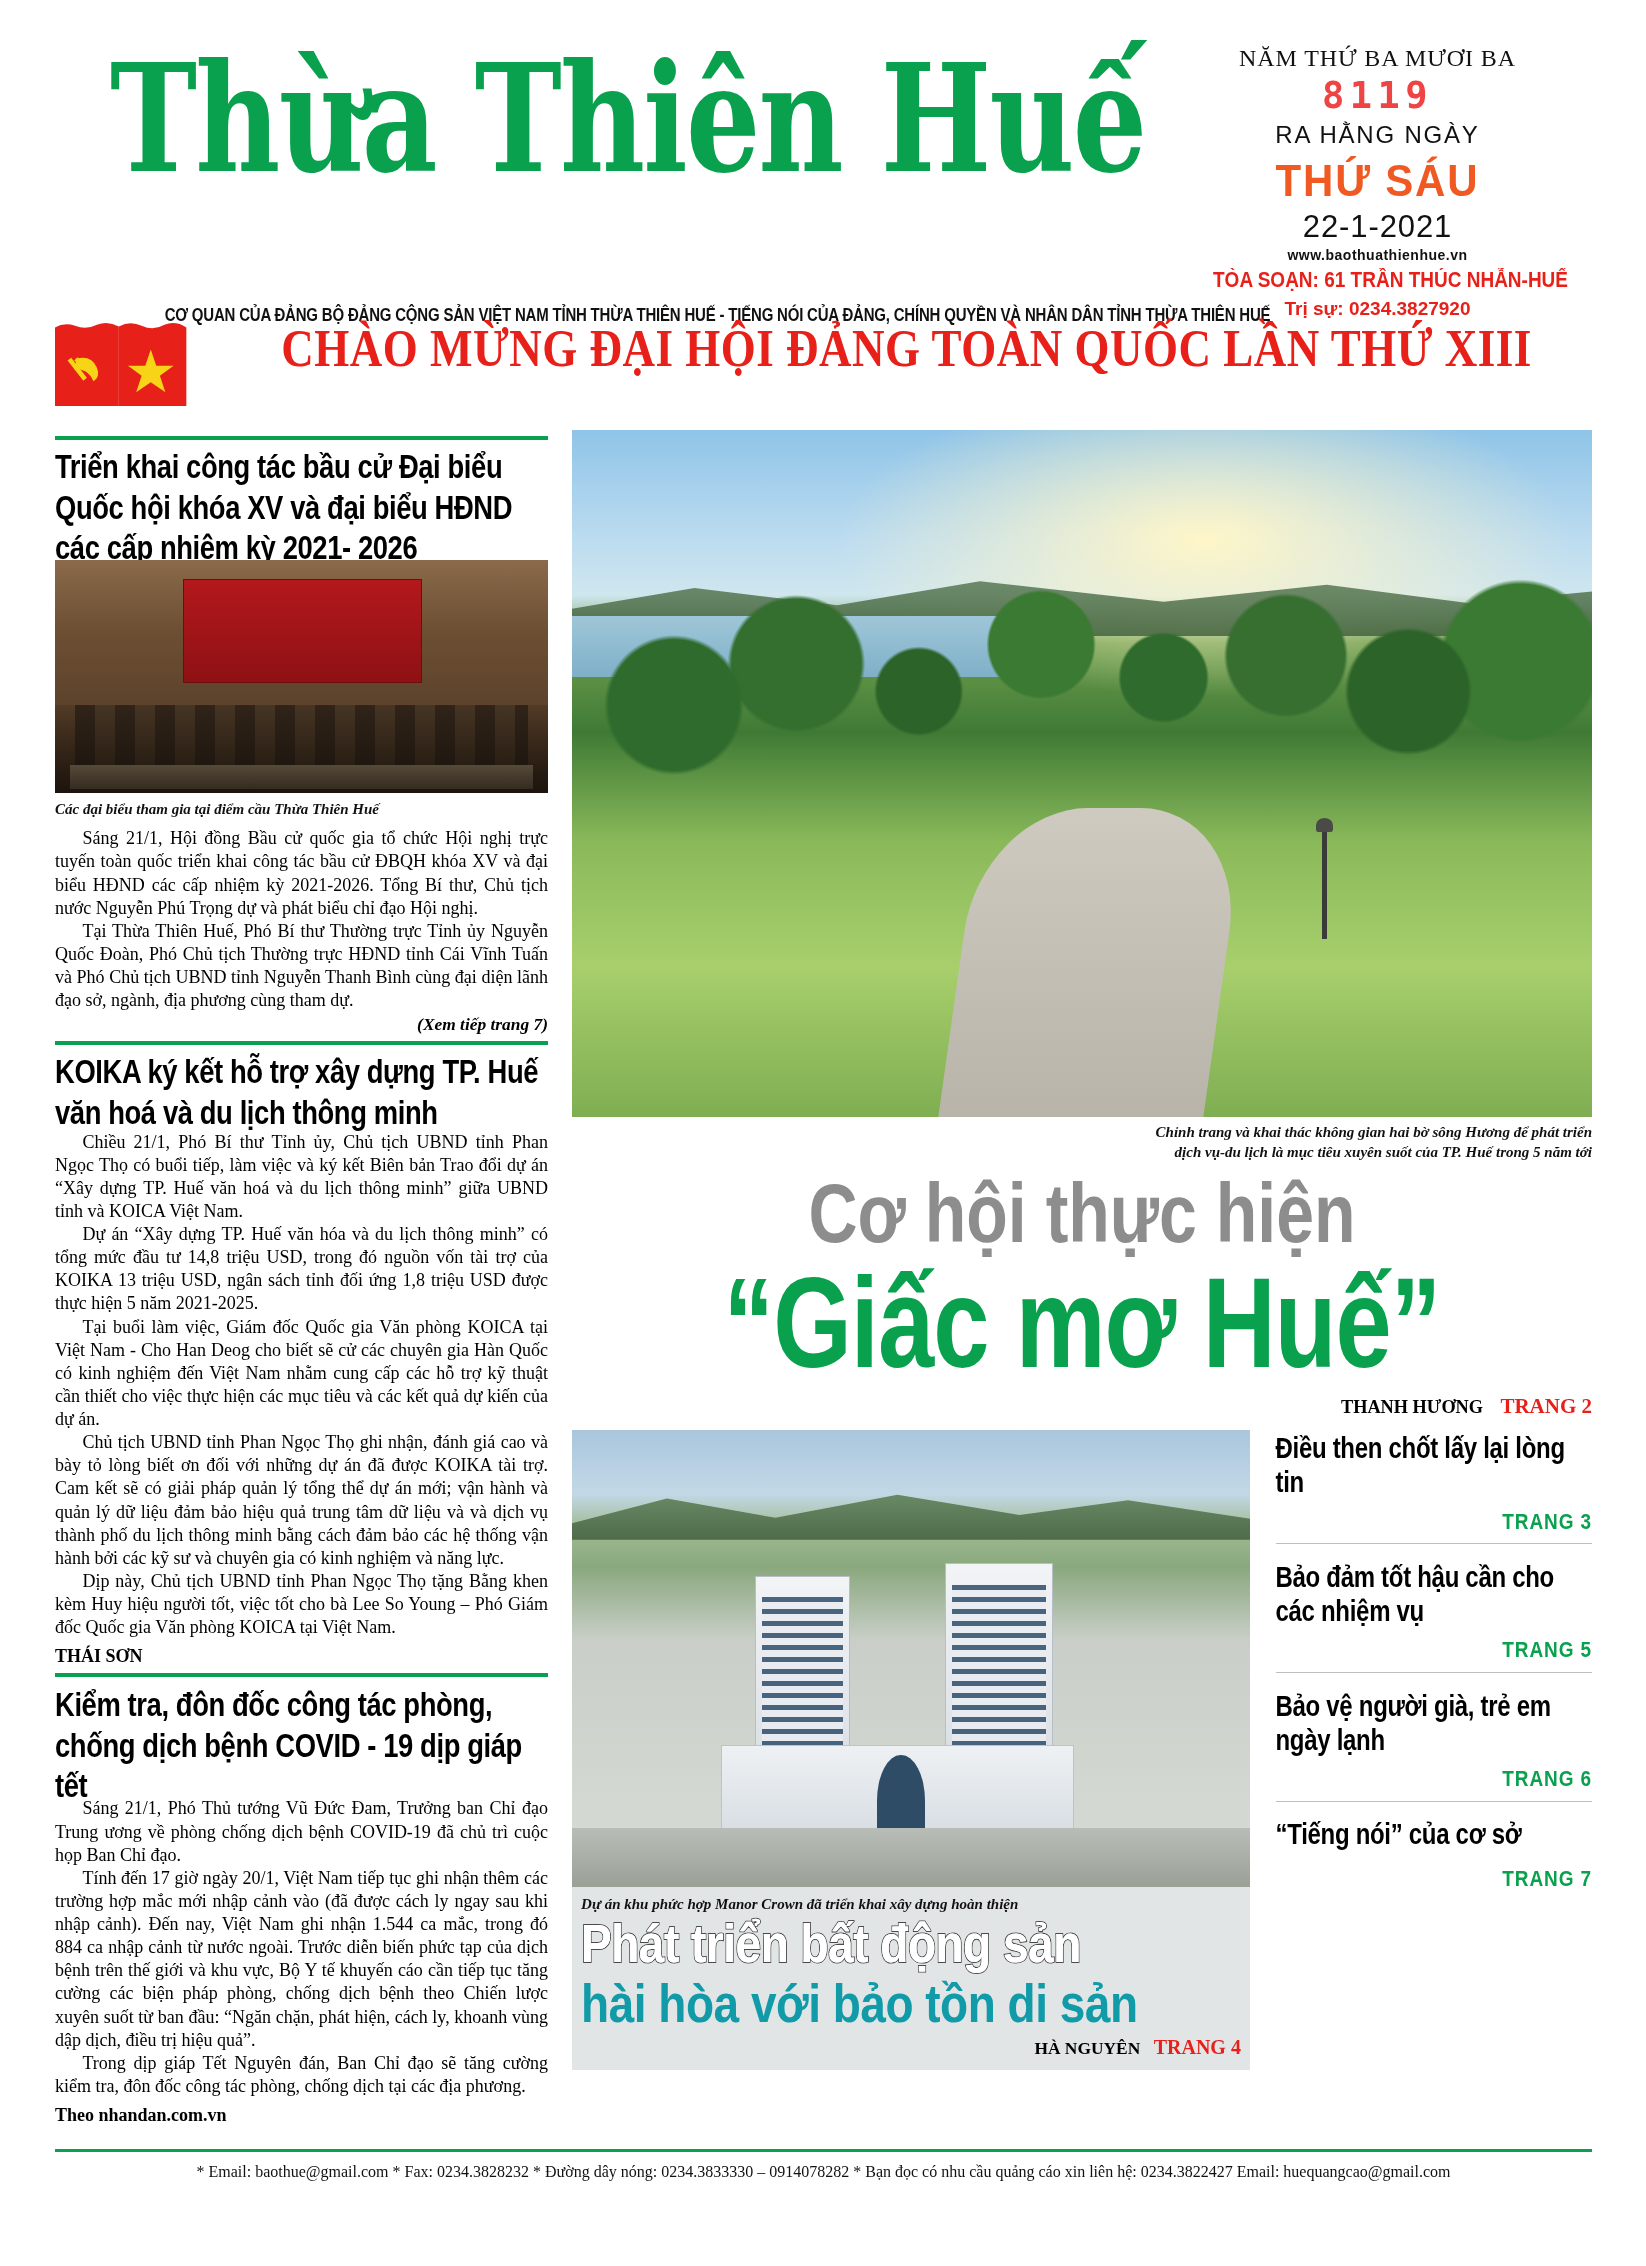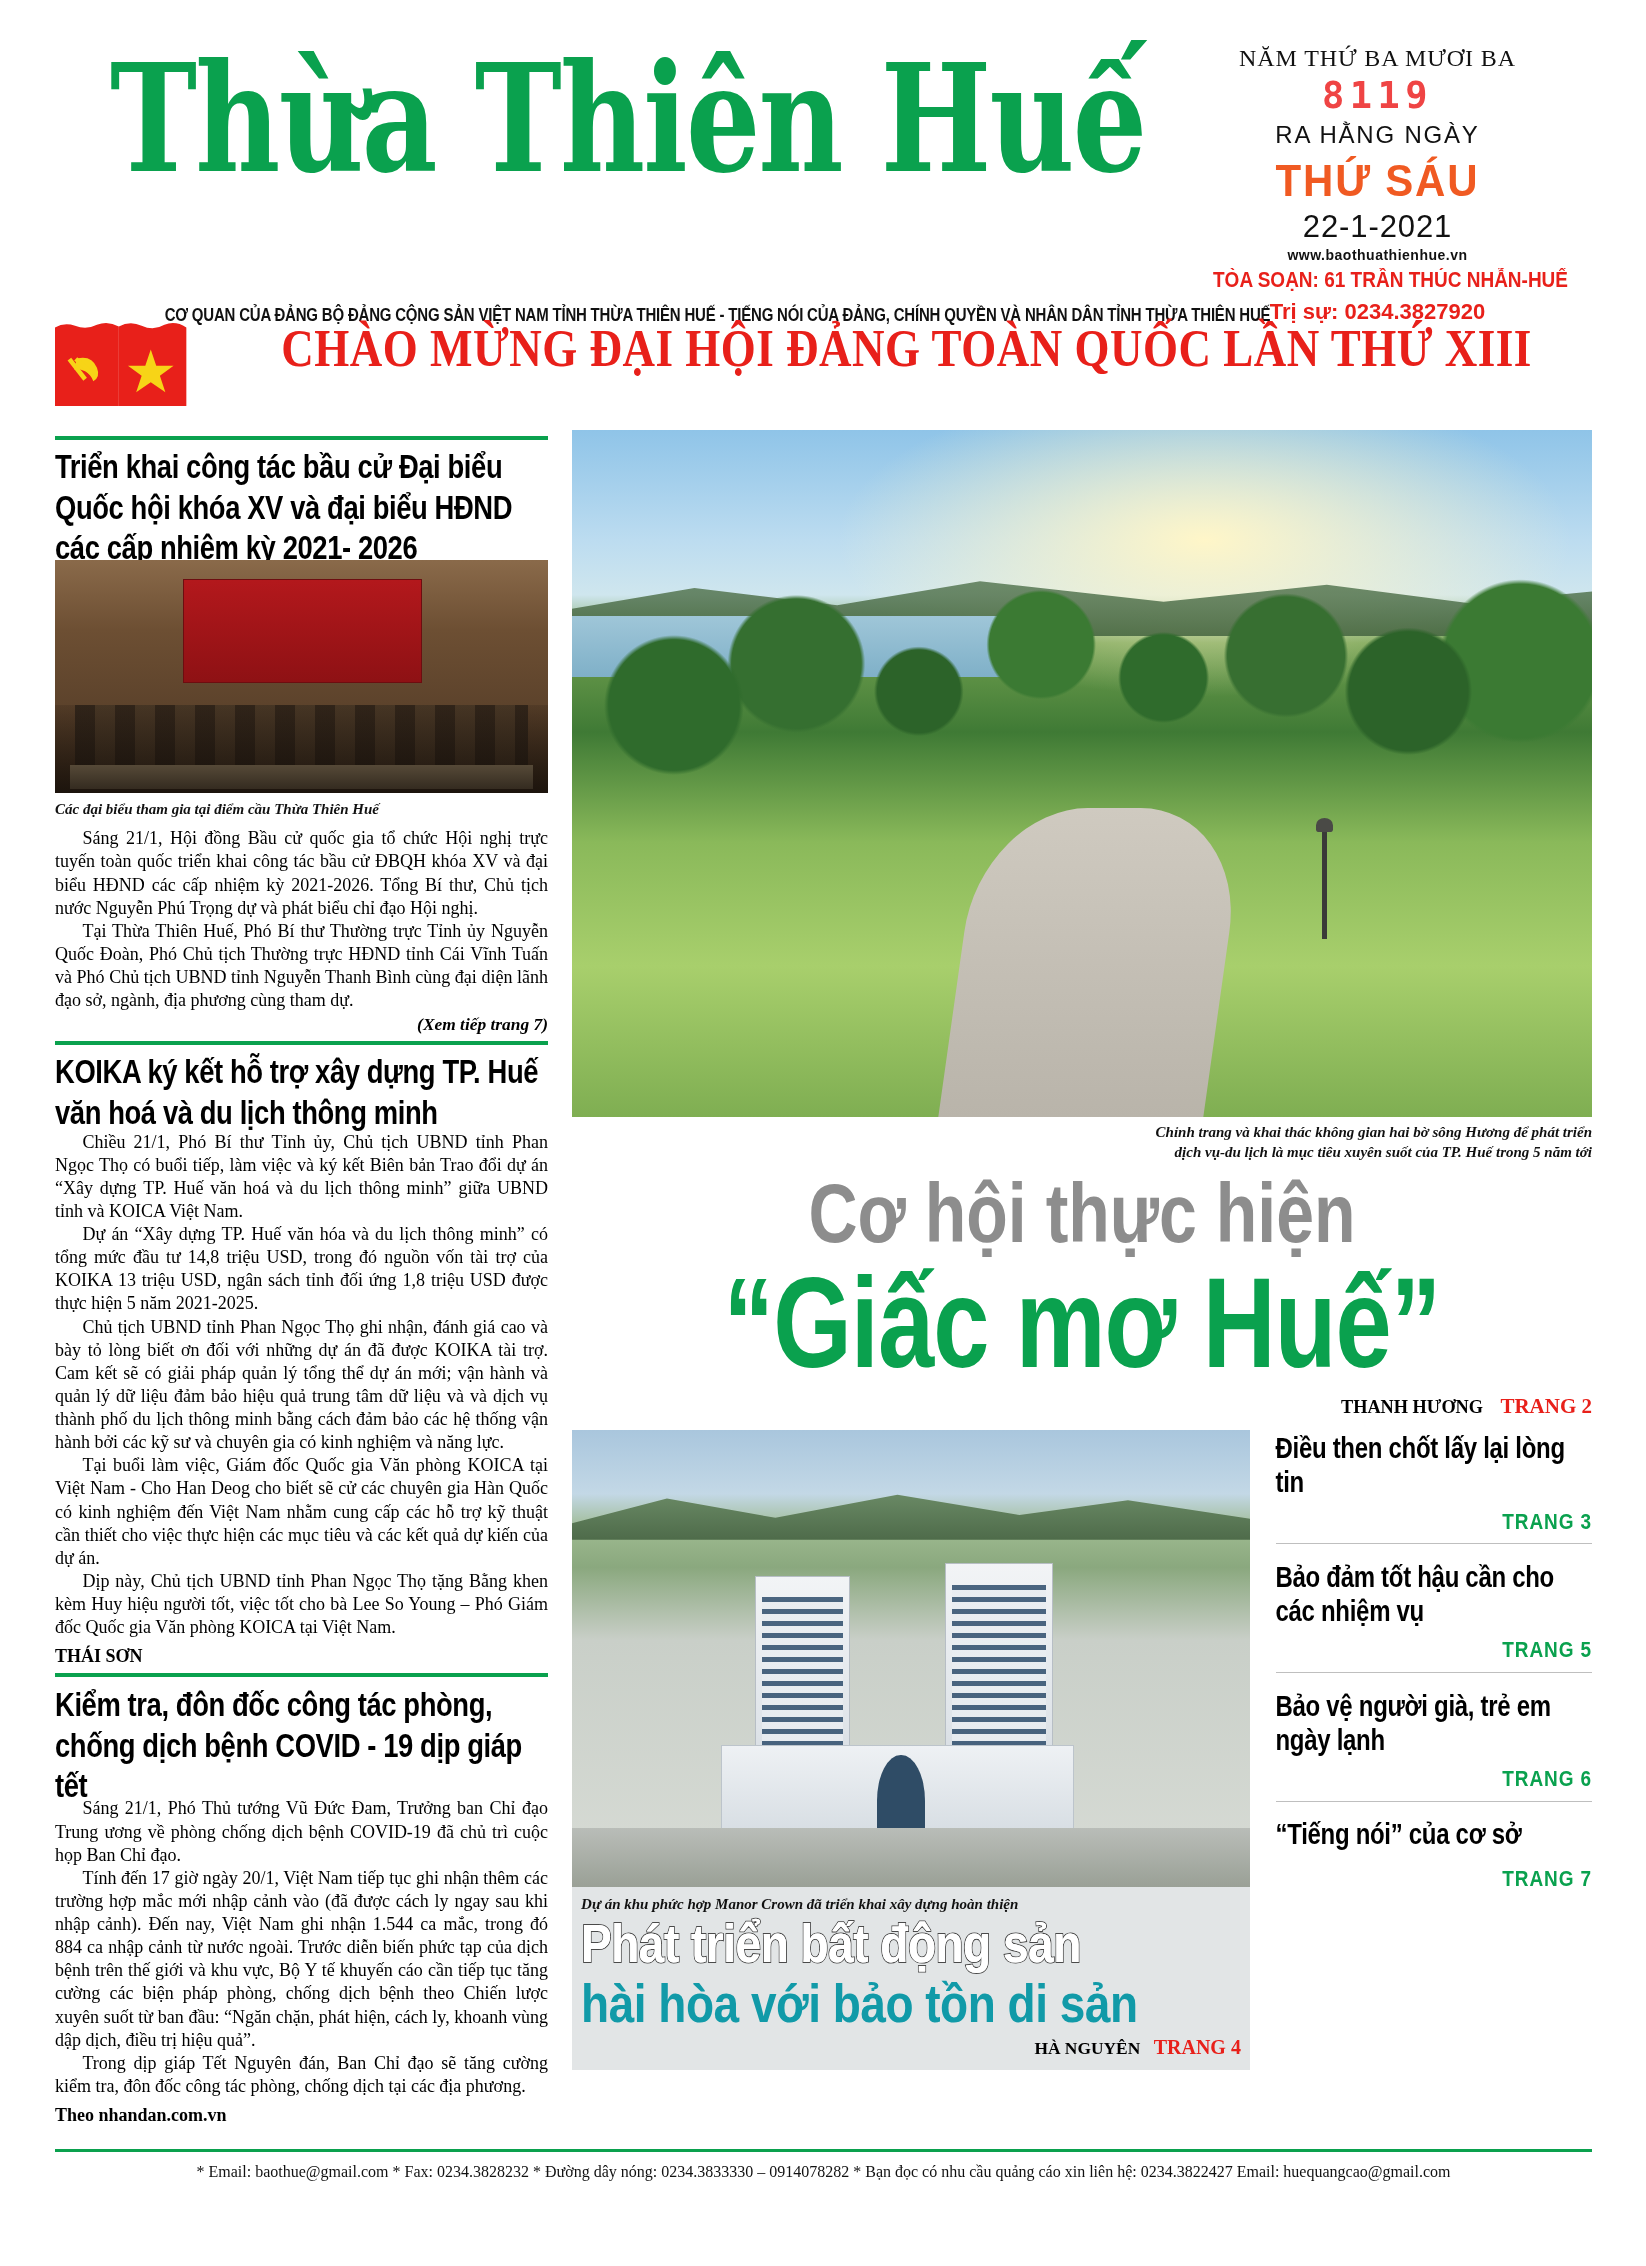--- a/index.html
+++ b/index.html
@@ -58,21 +58,21 @@
     letter-spacing: 0.5px; line-height: 1.5;
   }
   .mi-office {
     font-family: "Liberation Sans", sans-serif;
     font-weight: bold; font-size: 19px; color: #e8201a;
     letter-spacing: 0px; line-height: 1.35; white-space: nowrap;
     transform: scaleY(1.12); transform-origin: center top;
   }
   .mi-phone {
     font-family: "Liberation Sans", sans-serif;
-    font-weight: bold; font-size: 22px; color: #e8201a;
+    font-weight: bold; font-size: 19px; color: #e8201a;
     line-height: 1.5; margin-top: 3.7px;
   }
   .masthead-sub {
     position: absolute; left: 55px; top: 304px; width: 1215px;
     text-align: center;
     font-family: "Liberation Sans", sans-serif;
     font-weight: bold; font-size: 15px; color: #111;
     letter-spacing: -0.2px; white-space: nowrap;
     transform: scaleY(1.2); transform-origin: center top;
   }
@@ -371,22 +371,22 @@
         <div class="see-more">(Xem tiếp trang 7)</div>
       </article>
 
       <div class="rule-green"></div>
 
       <article>
         <h2 class="hl-black">KOIKA ký kết hỗ trợ xây dựng TP. Huế văn hoá và du lịch thông minh</h2>
         <div class="body-text">
           <p>Chiều 21/1, Phó Bí thư Tỉnh ủy, Chủ tịch UBND tỉnh Phan Ngọc Thọ có buổi tiếp, làm việc và ký kết Biên bản Trao đổi dự án “Xây dựng TP. Huế văn hoá và du lịch thông minh” giữa UBND tỉnh và KOICA Việt Nam.</p>
           <p>Dự án “Xây dựng TP. Huế văn hóa và du lịch thông minh” có tổng mức đầu tư 14,8 triệu USD, trong đó nguồn vốn tài trợ của KOIKA 13 triệu USD, ngân sách tỉnh đối ứng 1,8 triệu USD được thực hiện 5 năm 2021-2025.</p>
+          <p>Tại buổi làm việc, Giám đốc Quốc gia Văn phòng KOICA tại Việt Nam - Cho Han Deog cho biết sẽ cử các chuyên gia Hàn Quốc có kinh nghiệm đến Việt Nam nhằm cung cấp các hỗ trợ kỹ thuật cần thiết cho việc thực hiện các mục tiêu và các kết quả dự kiến của dự án.</p>
           <p>Chủ tịch UBND tỉnh Phan Ngọc Thọ ghi nhận, đánh giá cao và bày tỏ lòng biết ơn đối với những dự án đã được KOIKA tài trợ. Cam kết sẽ có giải pháp quản lý tổng thể dự án mới; vận hành và quản lý dữ liệu đảm bảo hiệu quả trung tâm dữ liệu và và dịch vụ thành phố du lịch thông minh bằng cách đảm bảo các hệ thống vận hành bởi các kỹ sư và chuyên gia có kinh nghiệm và năng lực.</p>
-          <p>Tại buổi làm việc, Giám đốc Quốc gia Văn phòng KOICA tại Việt Nam - Cho Han Deog cho biết sẽ cử các chuyên gia Hàn Quốc có kinh nghiệm đến Việt Nam nhằm cung cấp các hỗ trợ kỹ thuật cần thiết cho việc thực hiện các mục tiêu và các kết quả dự kiến của dự án.</p>
           <p>Dịp này, Chủ tịch UBND tỉnh Phan Ngọc Thọ tặng Bằng khen kèm Huy hiệu người tốt, việc tốt cho bà Lee So Young – Phó Giám đốc Quốc gia Văn phòng KOICA tại Việt Nam.</p>
         </div>
         <div class="byline">THÁI SƠN</div>
       </article>
 
       <div class="rule-green"></div>
 
       <article>
         <h2 class="hl-black">Kiểm tra, đôn đốc công tác phòng, chống dịch bệnh COVID - 19 dịp giáp tết</h2>
         <div class="body-text">

